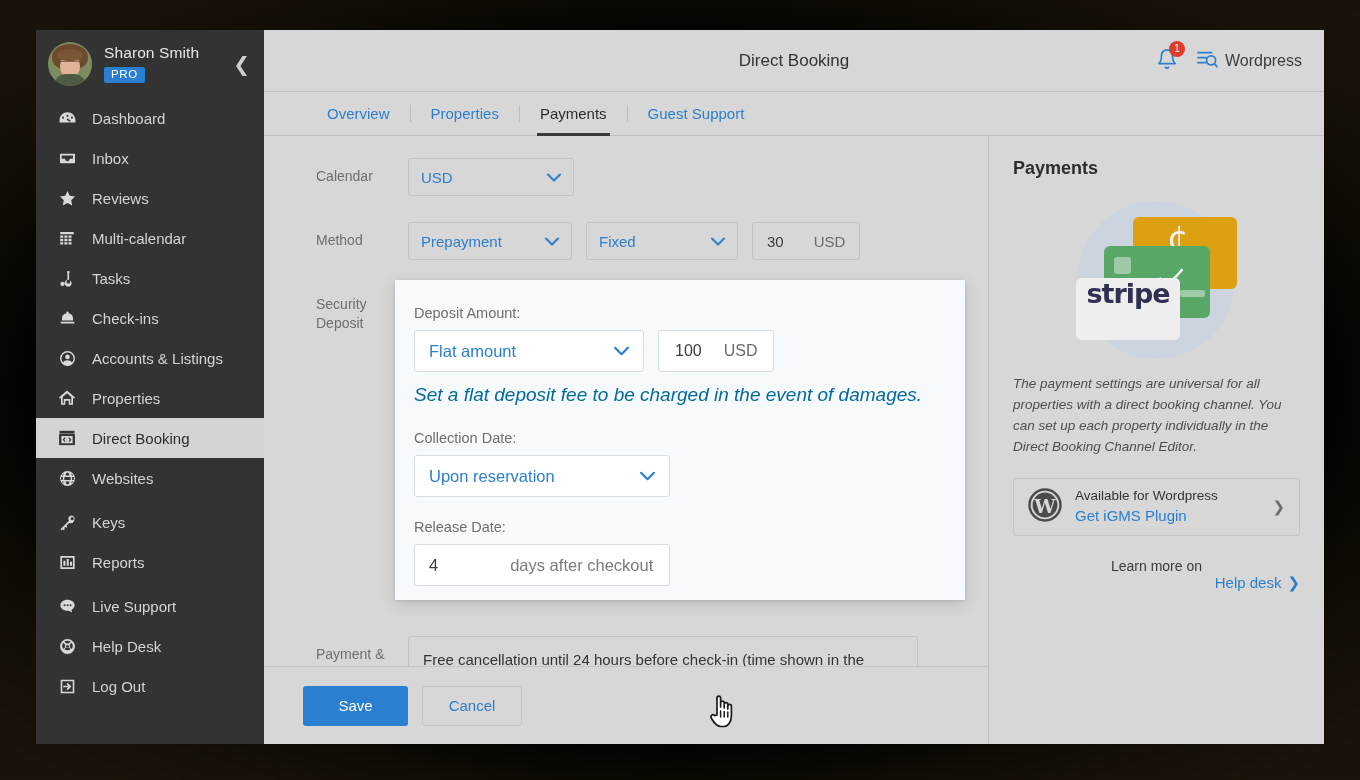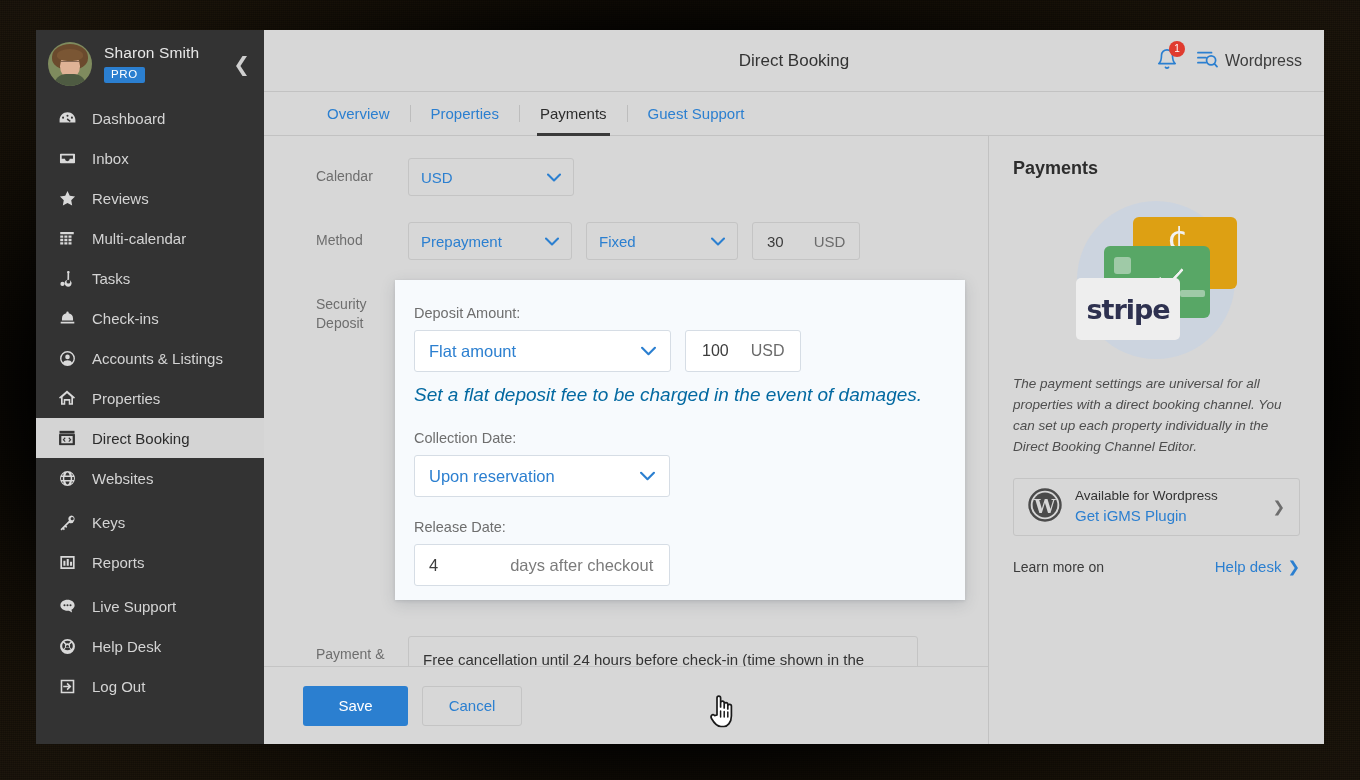--- a/index.html
+++ b/index.html
@@ -271,41 +271,41 @@
     background: #9fcaa7; border-radius: 2px;
   }
   #stripe-art .card-g .tick {
     position: absolute; left: 55px; top: 22px; width: 24px; height: 13px;
     border-left: 3px solid #f1f1f1; border-bottom: 3px solid #f1f1f1;
     transform: rotate(-47deg); border-radius: 2px;
   }
   #stripe-art .card-w {
     position: absolute; left: 63px; top: 93px; width: 104px; height: 62px;
     background: #eeeeee; border-radius: 5px;
-    display: flex; align-items: center; justify-content: center;
+    display: flex; align-items: flex-start; justify-content: center;
   }
   #stripe-art .card-w .logo {
     color: #2e3150; font-size: 27px; font-weight: bold; letter-spacing: -1px;
     font-family: "DejaVu Sans", sans-serif;
   }
   #info-desc {
     font-style: italic; font-size: 13.5px; color: #4e4e4e;
     line-height: 1.55; margin-top: 4px;
   }
   #wp-box {
     margin-top: 20px; border: 1px solid #c4c4c4; border-radius: 3px;
     height: 58px; display: flex; align-items: center;
     padding: 0 14px; gap: 13px; cursor: pointer;
   }
   #wp-box .wtext { line-height: 1.35; }
   #wp-box .t1 { font-size: 13.5px; color: #333; }
   #wp-box .t2 { font-size: 15px; color: #2b7fd0; }
   #wp-box .chev { margin-left: auto; color: #6d6d6d; font-size: 15px; }
   #learn-row {
-    margin-top: 22px; display: flex; align-items: center;
+    margin-top: 22px; display: flex; align-items: center; flex-direction: column;
   }
   #learn-row .lm { font-size: 14px; color: #3b3b3b; }
   #learn-row .hd {
     margin-left: auto; font-size: 15px; color: #2b7fd0; cursor: pointer;
     display: flex; align-items: center; gap: 6px;
   }
 
   
   #cursor {
     position: absolute; left: 441px; top: 549px;
@@ -556,21 +556,21 @@
         </div>
 
         <div id="pc-row" class="frow">
           <div class="flabel">Payment &amp; cancellation</div>
           <div id="pc-box">Free cancellation until 24 hours before check-in (time shown in the</div>
         </div>
 
         <div id="deposit-card">
           <div class="dlab">Deposit Amount:</div>
           <div class="drow">
-            <div class="wsel" style="width:257px;">
+            <div class="wsel" style="width:230px;">
               <span>Flat amount</span>
               <span class="caret">
                 <svg width="15" height="10" viewBox="0 0 14 9" fill="none" stroke="#2b7fd0" stroke-width="2" stroke-linecap="round" stroke-linejoin="round">
                     <path d="M1 1.5L7 7.5L13 1.5"></path>
                   </svg>
               </span>
             </div>
             <div class="wnum">
               <span class="n">100</span>
               <span class="cur">USD</span>

